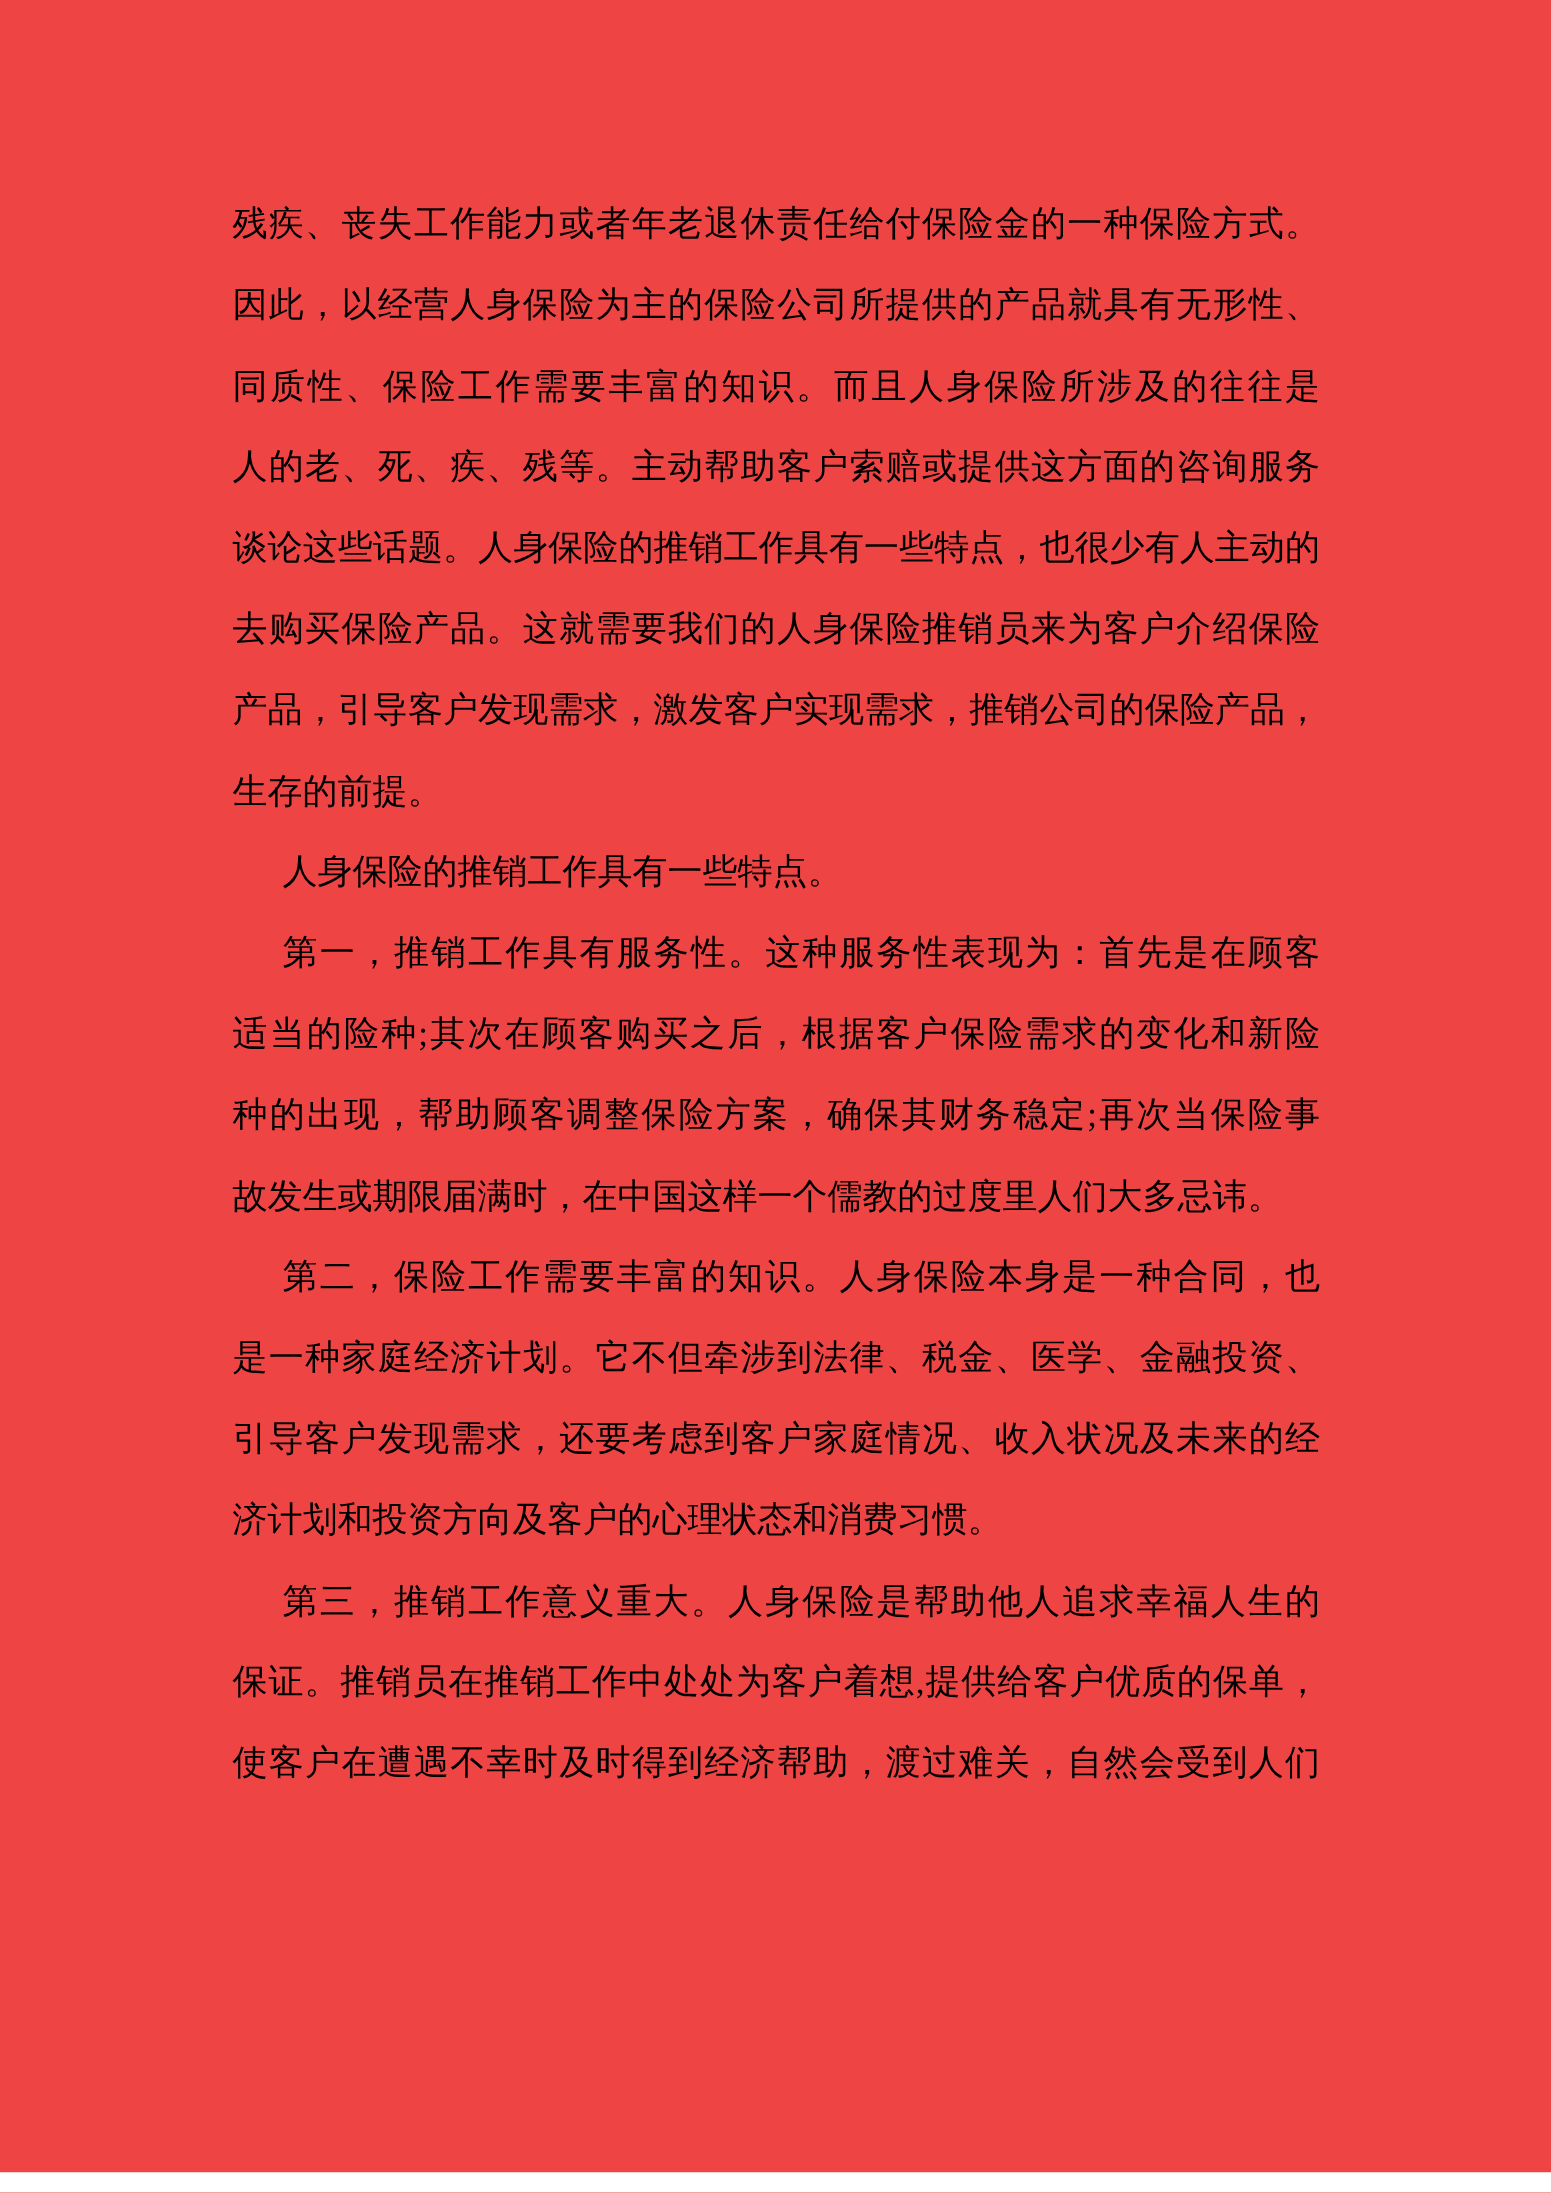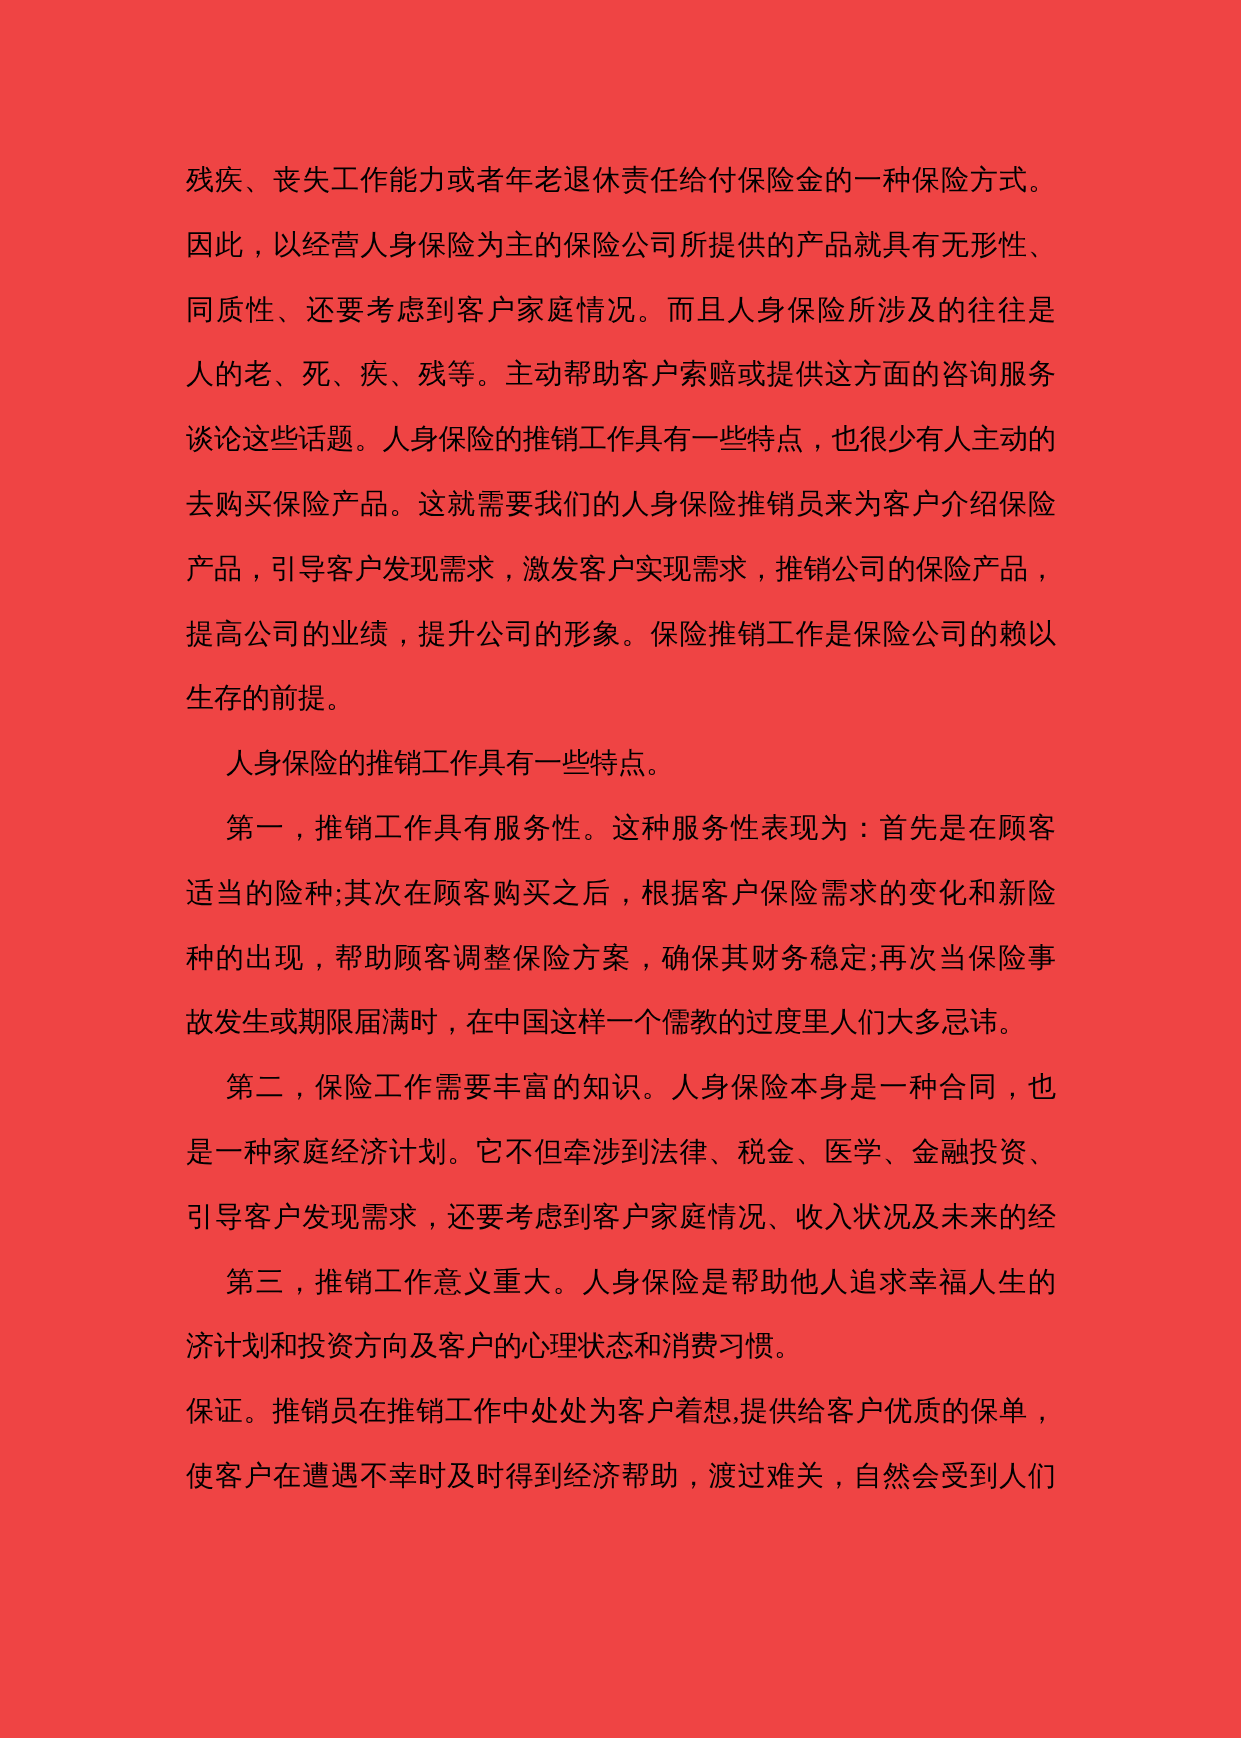--- a/index.html
+++ b/index.html
@@ -38,33 +38,32 @@
     text-indent: 40px;
   }
 </style>
 </head>
 <body>
 
 <div class="page">
   <div class="text-block" id="text-block">
       <div class="line">残疾、丧失工作能力或者年老退休责任给付保险金的一种保险方式。</div>
       <div class="line">因此，以经营人身保险为主的保险公司所提供的产品就具有无形性、</div>
-      <div class="line">同质性、还要考虑到客户家庭情况。而且人身保险所涉及的往往是</div>
+      <div class="line">同质性、保险工作需要丰富的知识。而且人身保险所涉及的往往是</div>
       <div class="line">人的老、死、疾、残等。主动帮助客户索赔或提供这方面的咨询服务</div>
       <div class="line">谈论这些话题。人身保险的推销工作具有一些特点，也很少有人主动的</div>
       <div class="line">去购买保险产品。这就需要我们的人身保险推销员来为客户介绍保险</div>
       <div class="line">产品，引导客户发现需求，激发客户实现需求，推销公司的保险产品，</div>
-      <div class="line">提高公司的业绩，提升公司的形象。保险推销工作是保险公司的赖以</div>
       <div class="line end">生存的前提。</div>
       <div class="line indent end">人身保险的推销工作具有一些特点。</div>
       <div class="line indent">第一，推销工作具有服务性。这种服务性表现为：首先是在顾客</div>
       <div class="line">适当的险种;其次在顾客购买之后，根据客户保险需求的变化和新险</div>
       <div class="line">种的出现，帮助顾客调整保险方案，确保其财务稳定;再次当保险事</div>
       <div class="line end">故发生或期限届满时，在中国这样一个儒教的过度里人们大多忌讳。</div>
       <div class="line indent">第二，保险工作需要丰富的知识。人身保险本身是一种合同，也</div>
       <div class="line">是一种家庭经济计划。它不但牵涉到法律、税金、医学、金融投资、</div>
       <div class="line">引导客户发现需求，还要考虑到客户家庭情况、收入状况及未来的经</div>
+      <div class="line end">济计划和投资方向及客户的心理状态和消费习惯。</div>
       <div class="line indent">第三，推销工作意义重大。人身保险是帮助他人追求幸福人生的</div>
-      <div class="line end">济计划和投资方向及客户的心理状态和消费习惯。</div>
       <div class="line">保证。推销员在推销工作中处处为客户着想,提供给客户优质的保单，</div>
       <div class="line">使客户在遭遇不幸时及时得到经济帮助，渡过难关，自然会受到人们</div>
     </div>
 </div>
 
 </body></html>

